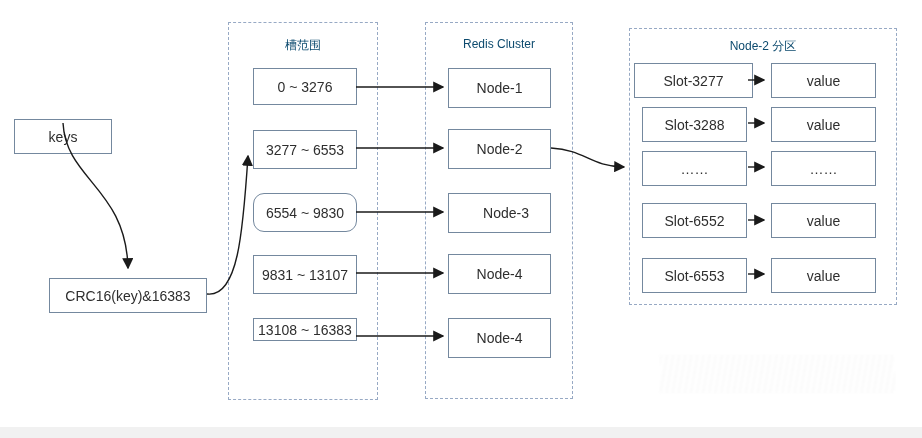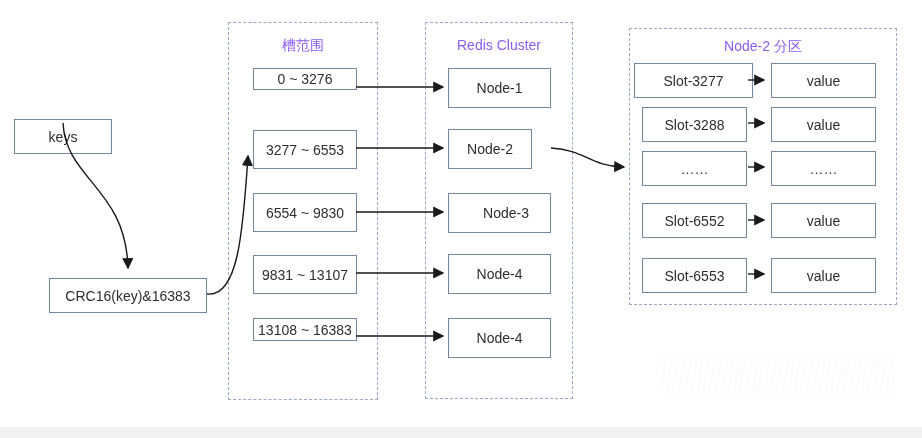--- a/index.html
+++ b/index.html
@@ -26,22 +26,22 @@
   }
   .container {
     position: absolute;
     border: 1px dashed #97a9c4;
     box-sizing: border-box;
   }
   .container-title {
     position: absolute;
     left: 0; right: 0;
     text-align: center;
-    font-size: 14px;
-    color: #8b5cf6;
+    font-size: 12px;
+    color: #0c4a6e;
     white-space: nowrap;
   }
   svg.arrows {
     position: absolute;
     left: 0; top: 0;
     width: 922px; height: 438px;
     pointer-events: none;
     z-index: 5;
   }
   .bottom-bar {
@@ -64,31 +64,31 @@
 <body>
 
 <div class="canvas">
 
   <div class="node-box" style="left:14px; top:88px; width:98px; height:35px;margin-top:31px;">keys</div>
 
   <div class="node-box" style="left:49px; top:278px; width:158px; height:35px;">CRC16(key)&amp;16383</div>
 
   <div class="container" style="left:228px; top:22px; width:150px; height:378px;">
     <div class="container-title" style="top:14px;">槽范围</div>
-    <div class="node-box" style="left:24px; top:45px;  width:104px; height:22px;">0 ~ 3276</div>
+    <div class="node-box" style="left:24px; top:45px;  width:104px; height:37px;">0 ~ 3276</div>
     <div class="node-box" style="left:24px; top:107px; width:104px; height:39px;">3277 ~ 6553</div>
-    <div class="node-box" style="left:24px; top:170px; width:104px; height:39px;">6554 ~ 9830</div>
+    <div class="node-box" style="left:24px; top:170px; width:104px; height:39px;border-radius:11px;">6554 ~ 9830</div>
     <div class="node-box" style="left:24px; top:232px; width:104px; height:39px;">9831 ~ 13107</div>
     <div class="node-box" style="left:24px; top:295px; width:104px; height:23px;">13108 ~ 16383</div>
   </div>
 
   <div class="container" style="left:425px; top:22px; width:148px; height:377px;">
     <div class="container-title" style="top:14px;">Redis Cluster</div>
     <div class="node-box" style="left:22px; top:45px;  width:103px; height:40px;">Node-1</div>
-    <div class="node-box" style="left:22px; top:106px; width:84px; height:40px;">Node-2</div>
+    <div class="node-box" style="left:22px; top:106px; width:103px; height:40px;">Node-2</div>
     <div class="node-box" style="left:22px; top:170px; width:103px; height:40px;padding-left:13px;">Node-3</div>
     <div class="node-box" style="left:22px; top:231px; width:103px; height:40px;">Node-4</div>
     <div class="node-box" style="left:22px; top:295px; width:103px; height:40px;">Node-4</div>
   </div>
 
   <div class="container" style="left:629px; top:28px; width:268px; height:277px;">
     <div class="container-title" style="top:9px;">Node-2 分区</div>
 
     <div class="node-box" style="left:4px;  top:34px;  width:119px; height:35px;">Slot-3277</div>
     <div class="node-box" style="left:141px; top:34px;  width:105px; height:35px;">value</div>

